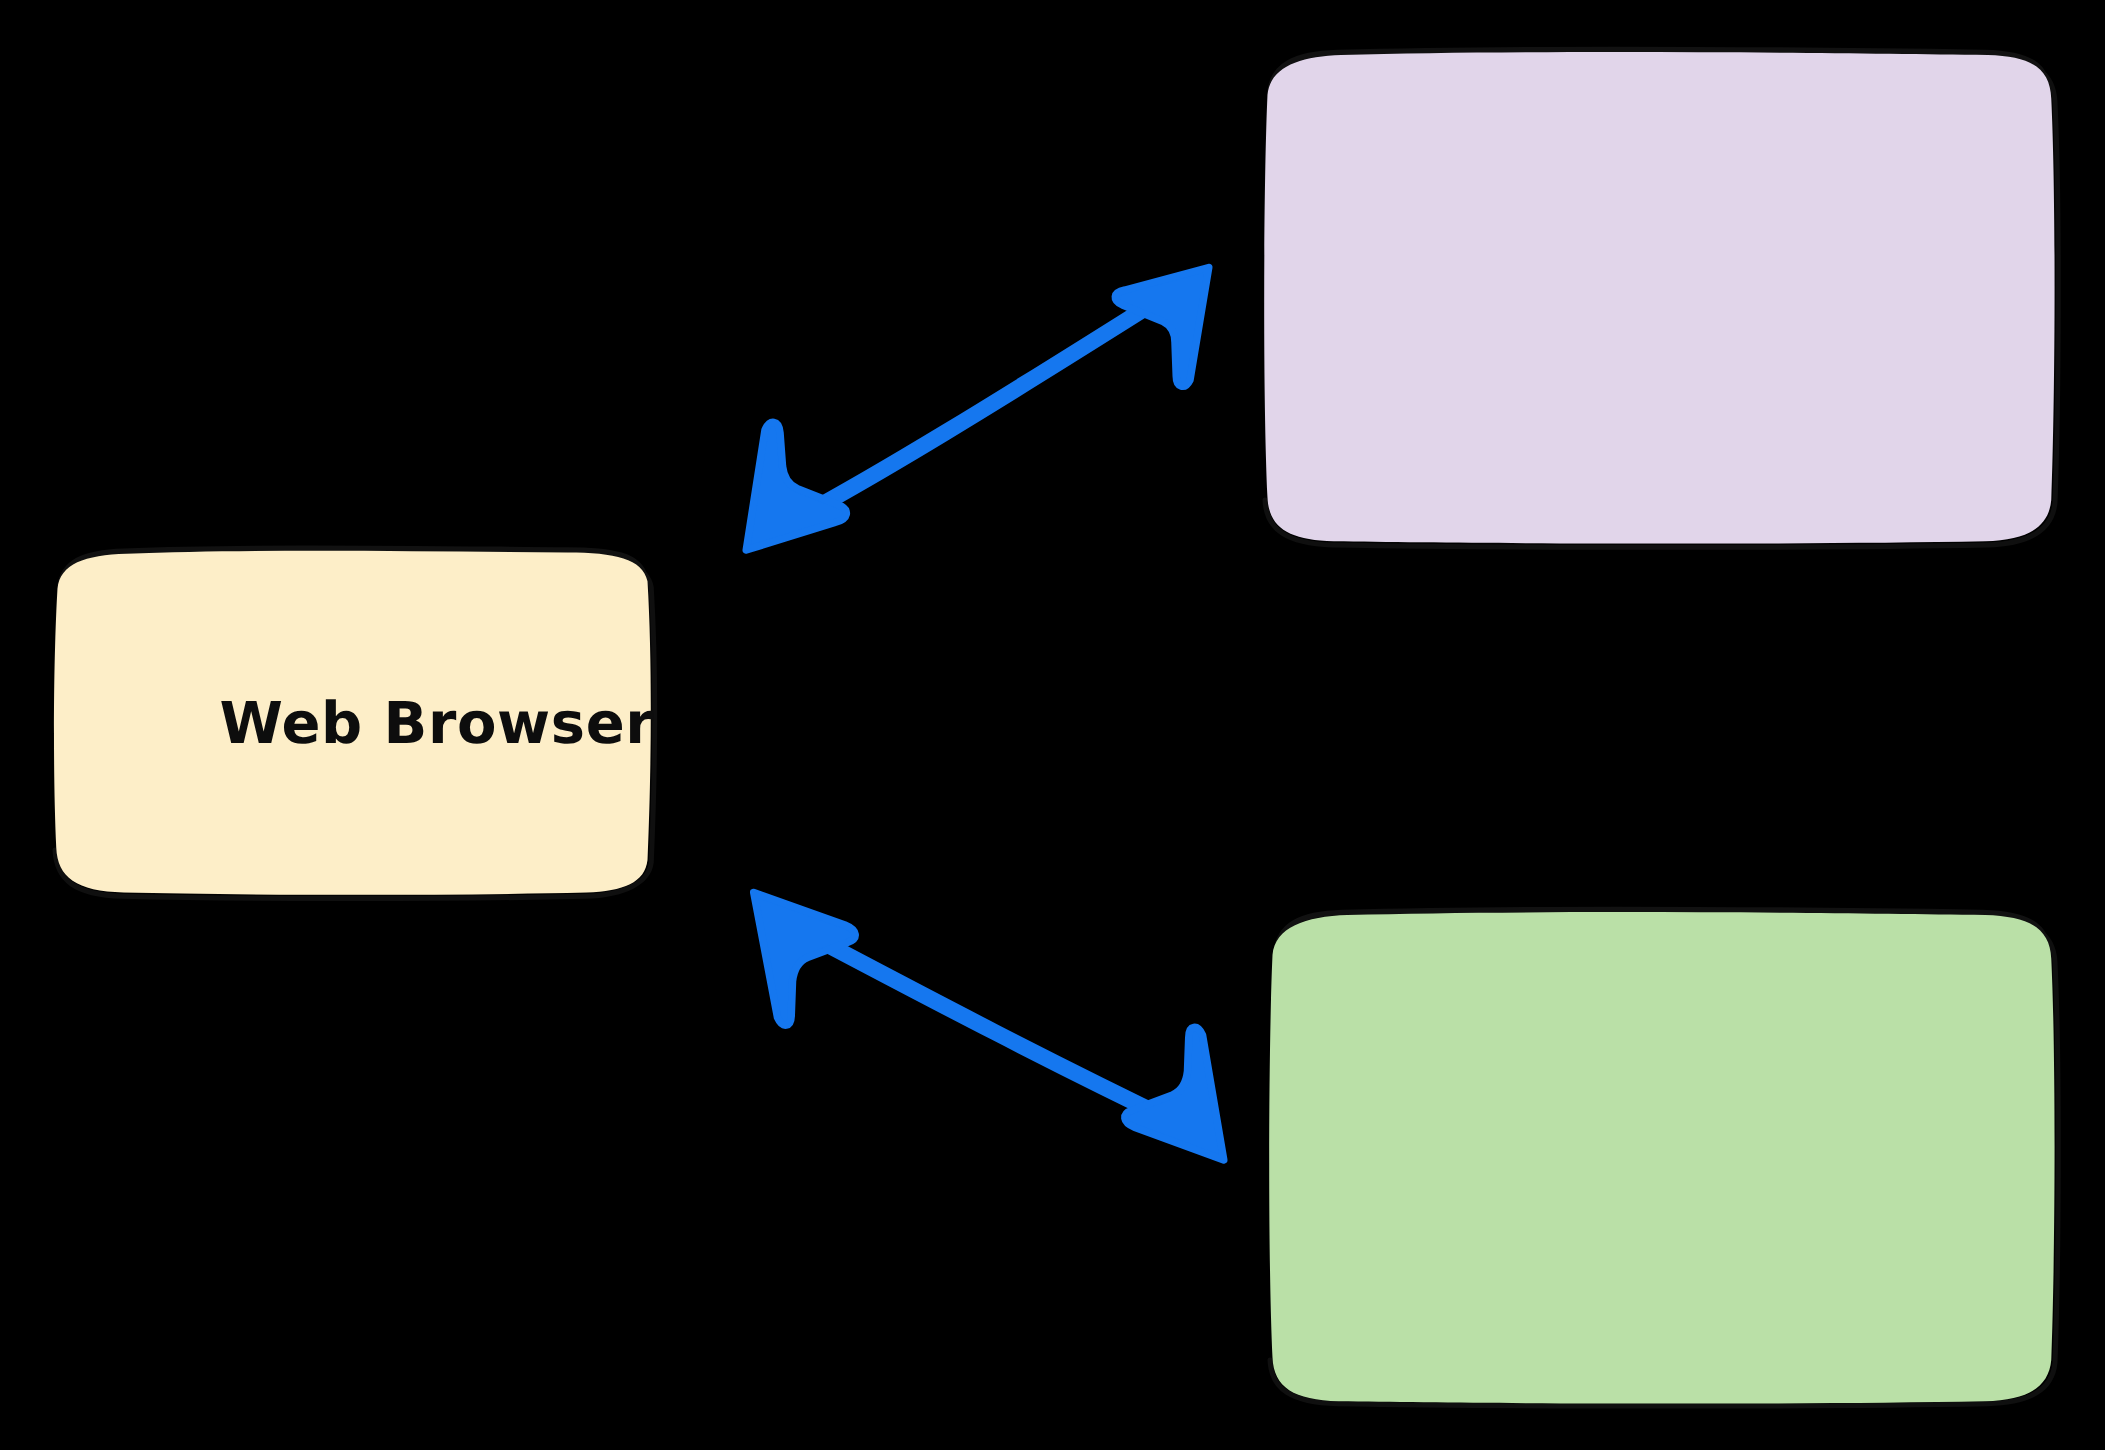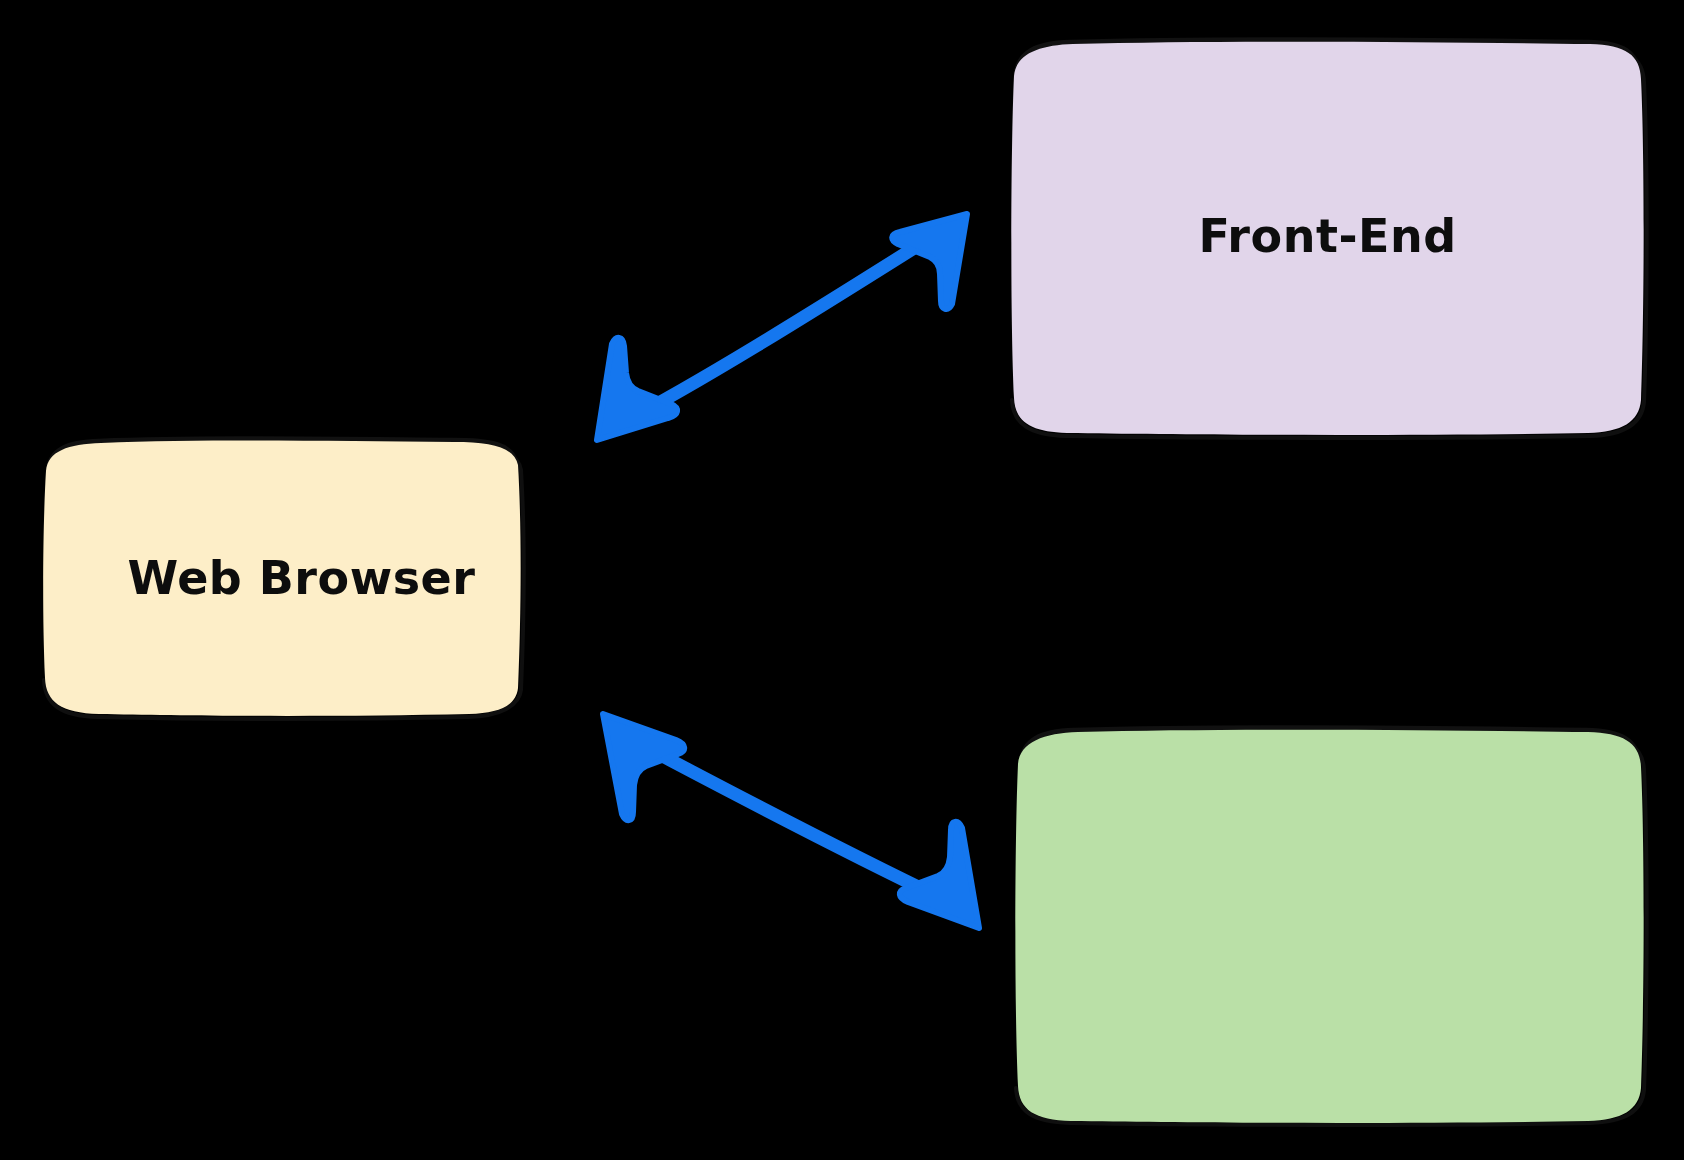--- a/index.html
+++ b/index.html
@@ -117,22 +117,21 @@
                L 646 766 C 639 769, 635 776, 634 785 L 633 812
                C 633 822, 626 823, 622 814 Z" fill="#1577ef" stroke="#1577ef" stroke-width="6" stroke-linejoin="round"></path>
 
       <path d="M 979 928 L 908 902 C 898 898, 897 891, 906 888
                L 938 876 C 945 873, 949 866, 950 857 L 951 830
                C 951 820, 958 819, 962 828 Z" fill="#1577ef" stroke="#1577ef" stroke-width="6" stroke-linejoin="round"></path>
     </g>
 
   </svg>
 
-  <div class="node-label" style="left:45px; top:440px; width:513px; height:275px;">Web Browser</div>
+  <div class="node-label" style="left:45px; top:440px; width:513px; height:275px;padding-left:48px;">Web Browser</div>
 
-  <div class="node-label" style="left:1015px; top:40px; width:625px; height:392px;">Front-End</div>
 
 
   <div class="hit" style="left:45px; top:440px; width:513px; height:275px;"></div>
   <div class="hit" style="left:1015px; top:40px; width:625px; height:392px;"></div>
   <div class="hit" style="left:1020px; top:728px; width:620px; height:390px;"></div>
 
 </div>
 
 </body></html>

